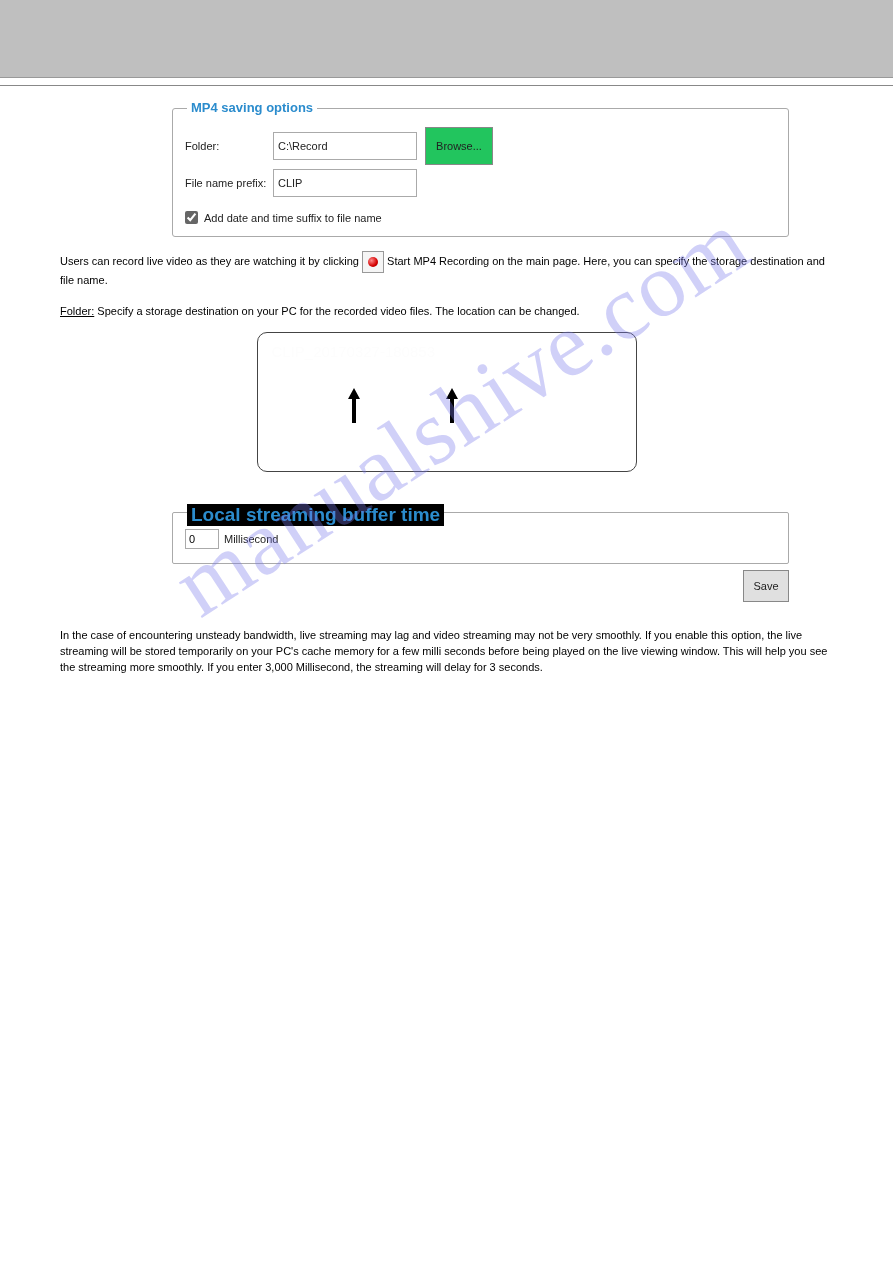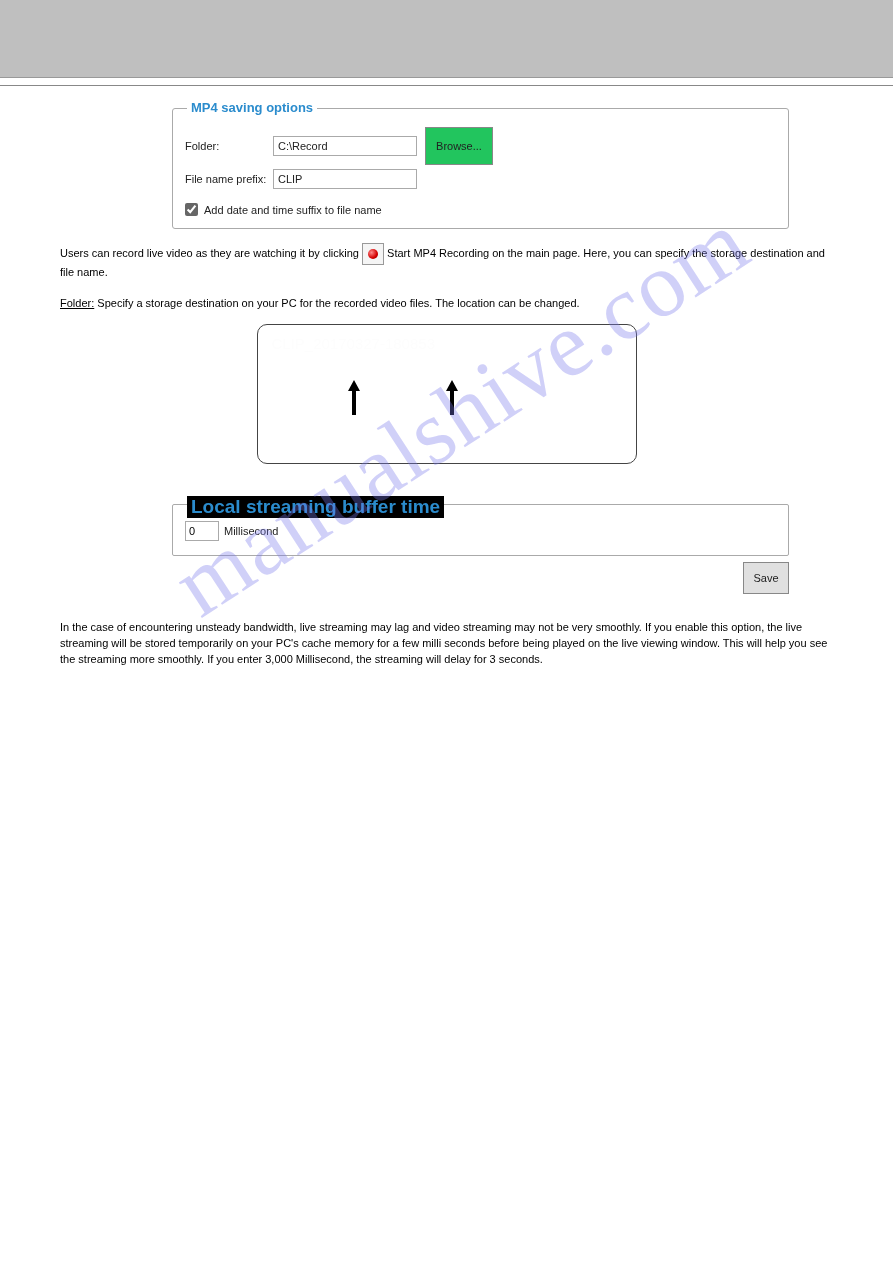--- a/index.html
+++ b/index.html
@@ -48,21 +48,21 @@
     display: flex;
     align-items: center;
     margin: 4px 0;
   }
   .form-row label.fixed {
     width: 88px;
     color: #222;
   }
   .form-row input[type="text"] {
     border: 1px solid #aaa;
-    height: 20px;
+    height: 28px;
     padding: 0 4px;
     font-size: 11px;
     color: #222;
   }
   .browse-btn {
     margin-left: 8px;
     width: 68px;
     height: 38px;
     border: 1px solid #888;
     background: #22c55e;

